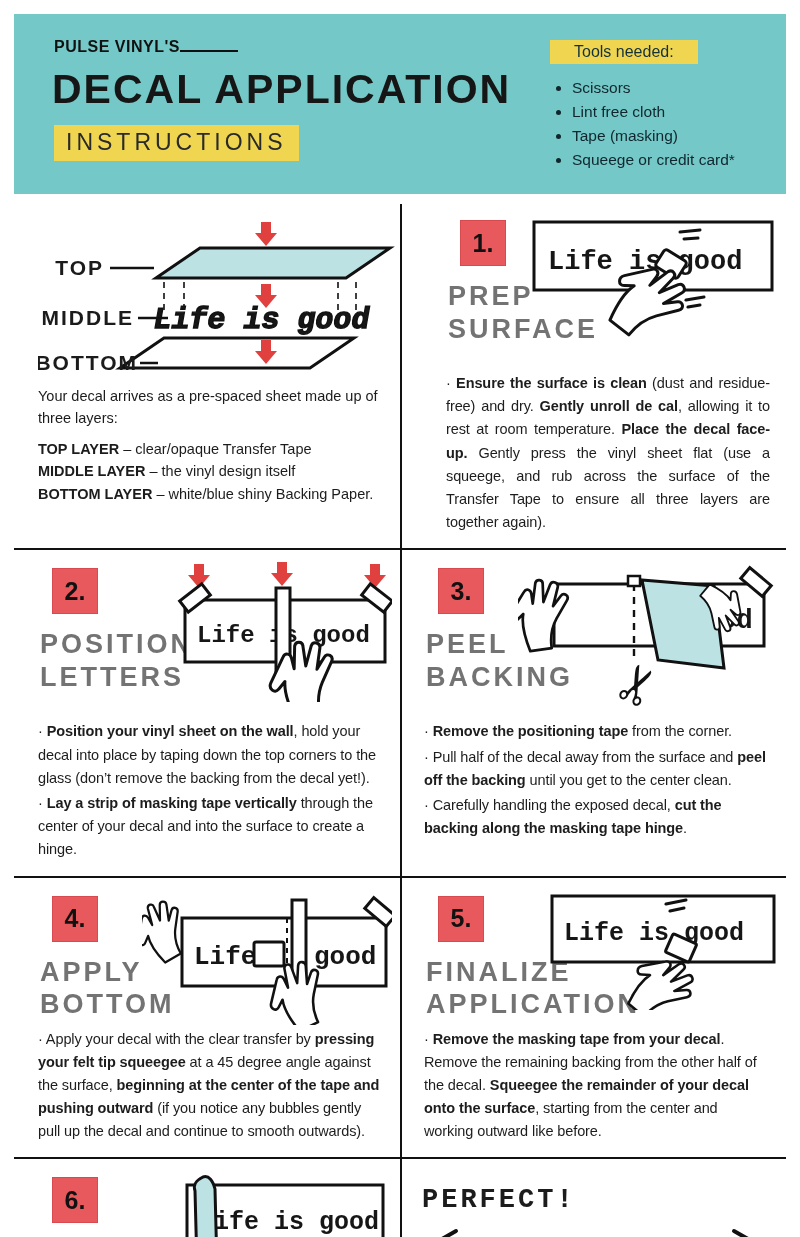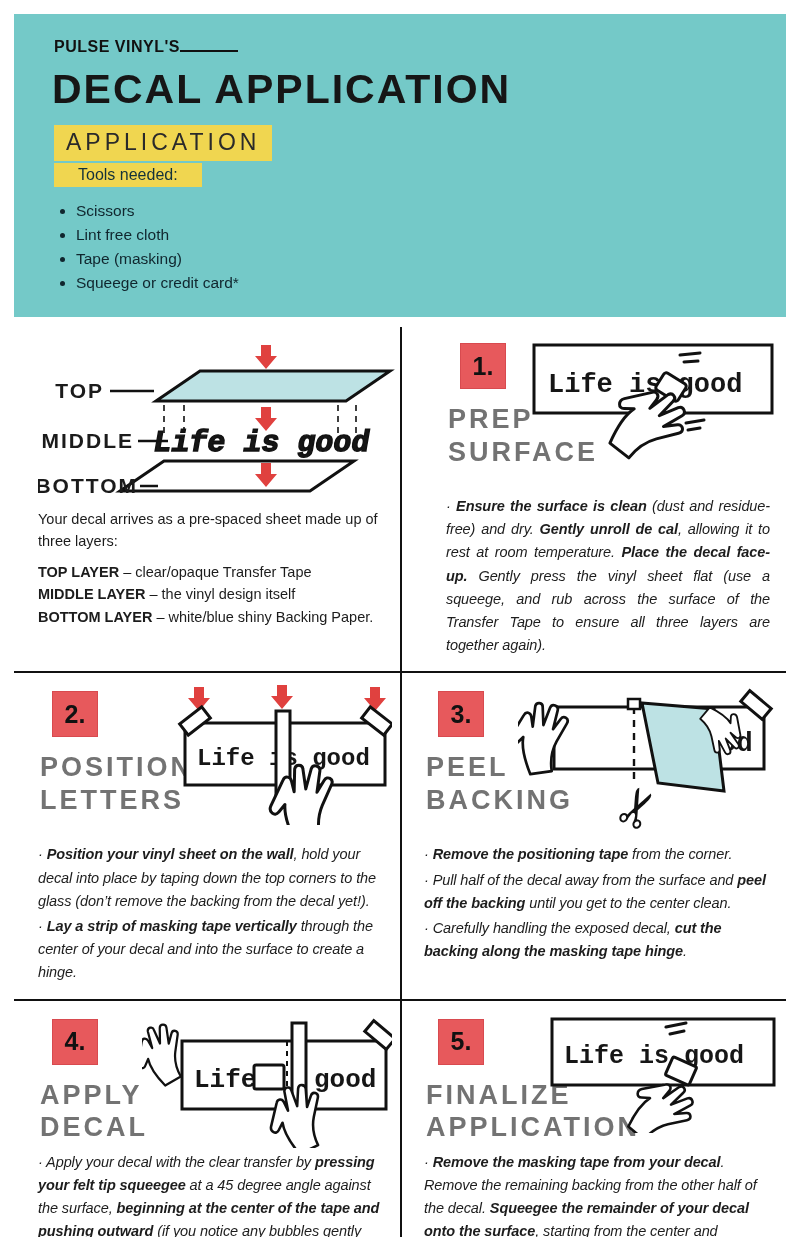--- a/index.html
+++ b/index.html
@@ -25,21 +25,21 @@
   .r1{min-height:250px}.r2{min-height:245px}.r3{min-height:240px}.r4{min-height:232px}
 
   .badge{width:44px;height:44px;background:var(--red);border:1px solid #d84a4f;
          display:flex;align-items:center;justify-content:center;
          font-size:25px;font-weight:bold;color:#111;margin:2px 0 14px 14px;}
   .step-title{font-size:27px;font-weight:800;letter-spacing:3px;line-height:1.22;
               white-space:pre-line;color:#737373;margin-left:2px;}
   .step-top{min-height:148px;}
   .step-top.short{min-height:128px;}
   .illus{position:absolute;top:12px;right:8px;}
-  .body{font-size:14.5px;line-height:1.6;letter-spacing:-.1px;color:#1d1d1d;margin-top:4px;font-style:italic;}
+  .body{font-size:14.5px;line-height:1.6;letter-spacing:-.1px;color:#1d1d1d;margin-top:4px;}
   .body p{margin:0 0 2px;}
   .body.just p{text-align:justify;}
   b{font-weight:bold;}
 
   
   .intro-diagram{display:block;margin:2px auto 10px;}
   .intro-text{font-size:14.5px;line-height:1.5;margin-top:16px;}
   .intro-text .lead{margin:0 0 8px;}
   .layers p{margin:0;line-height:1.55;}
 
@@ -58,25 +58,25 @@
     <g id="hand" stroke="#111" stroke-width="3" fill="#fff" stroke-linejoin="round" stroke-linecap="round">
       <path d="M-12,40 C-16,24 -18,10 -14,-2 L-22,4 C-27,8 -32,1 -28,-4 L-10,-26 C-7,-30 -2,-28 -2,-23 L-2,-12 L4,-34 C6,-39 13,-37 12,-32 L10,-12 L20,-30 C23,-35 30,-31 28,-26 L20,-6 L30,-16 C34,-20 40,-15 36,-10 L22,8 C16,16 12,26 12,40 Z"></path>
     </g>
     <path id="arrow-down" d="M-5,0 H5 V11 H11 L0,24 L-11,11 H-5 Z" fill="#E0413F"></path>
     <rect id="tape" x="-14" y="-7" width="28" height="14" fill="#fff" stroke="#111" stroke-width="3"></rect>
   </defs>
 </svg>
 
 <div class="page">
 
-  <div class="hdr" style="--teal:#74C9C8;--yellow:#F0D650;background:#74C9C8;flex-direction:column;">
+  <div class="hdr" style="--teal:#74C9C8;--yellow:#F0D650;background:#74C9C8;">
     <div>
       <div class="brand"><span>PULSE VINYL'S</span><span class="uline"></span></div>
       <div class="title">DECAL APPLICATION</div>
-      <div class="sub" style="background:#F0D650">APPLICATION</div>
+      <div class="sub" style="background:#F0D650">INSTRUCTIONS</div>
     </div>
     <div class="tools">
       <span class="tools-label" style="background:#F0D650">Tools needed:</span>
       <ul>
         <li>Scissors</li>
         <li>Lint free cloth</li>
         <li>Tape (masking)</li>
         <li>Squeege or credit card*</li>
       </ul>
     </div>
@@ -193,21 +193,21 @@
           <p><span>· Carefully handling the exposed decal, </span><b>cut the backing along the masking tape hinge</b><span>.</span></p>
         </div>
       </div>
     </div>
 
     <div class="row r3">
       <div class="cell">
         <div class="step-top short">
           <div class="badge" style="background:#E7595C">4.</div>
           <div class="step-title">APPLY
-DECAL</div>
+BOTTOM</div>
         </div>
         <svg class="illus" width="250" height="135" viewBox="0 0 250 135">
           <rect x="40" y="28" width="204" height="68" fill="#fff" stroke="#111" stroke-width="3"></rect>
           <text class="decal" x="52" y="74" font-size="26">Life</text>
           <text class="decal" x="172" y="74" font-size="26">good</text>
           <line x1="145" y1="28" x2="145" y2="96" stroke="#111" stroke-width="2" stroke-dasharray="5 5"></line>
           <rect x="150" y="10" width="14" height="114" fill="#fff" stroke="#111" stroke-width="3"></rect>
           <rect x="112" y="52" width="30" height="24" rx="2" fill="#fff" stroke="#111" stroke-width="3"></rect>
           <use href="#hand" transform="translate(152 106) rotate(-26) scale(0.85)"></use>
           <use href="#hand" transform="translate(16 42) rotate(-30) scale(0.75)"></use>

